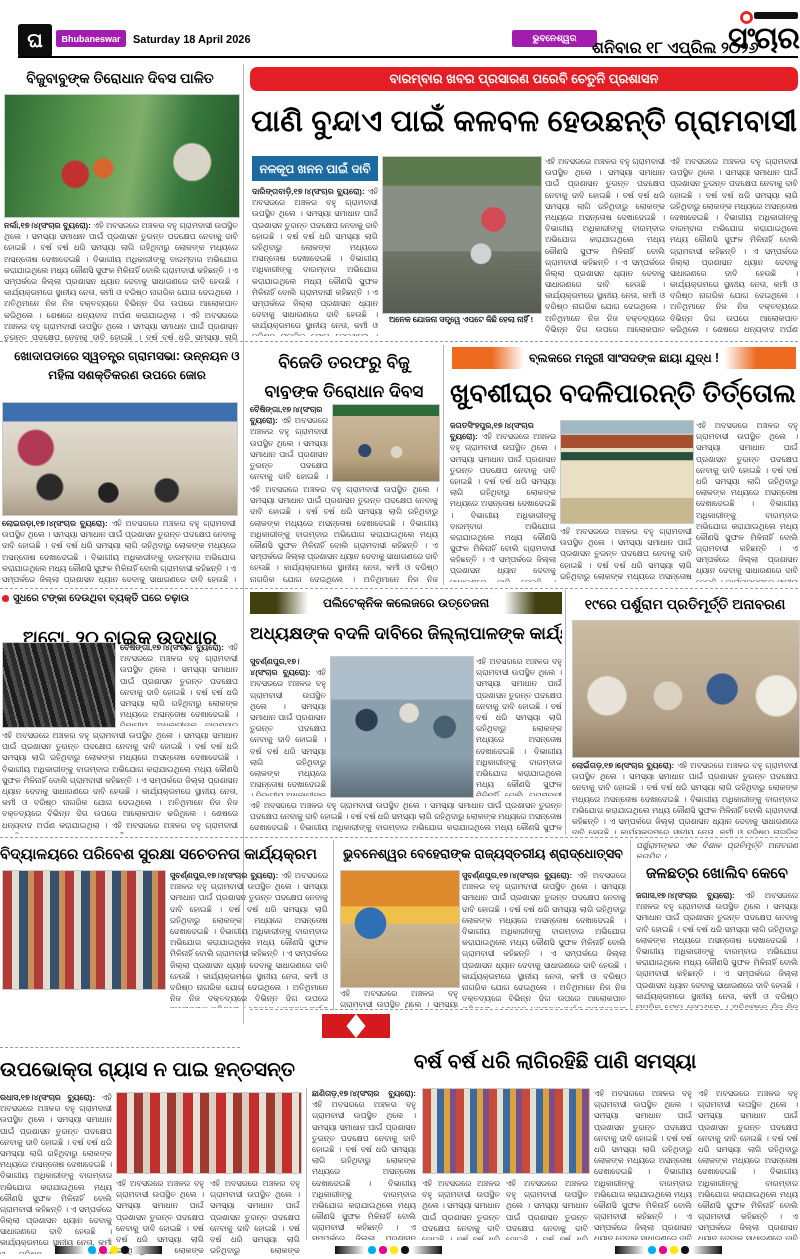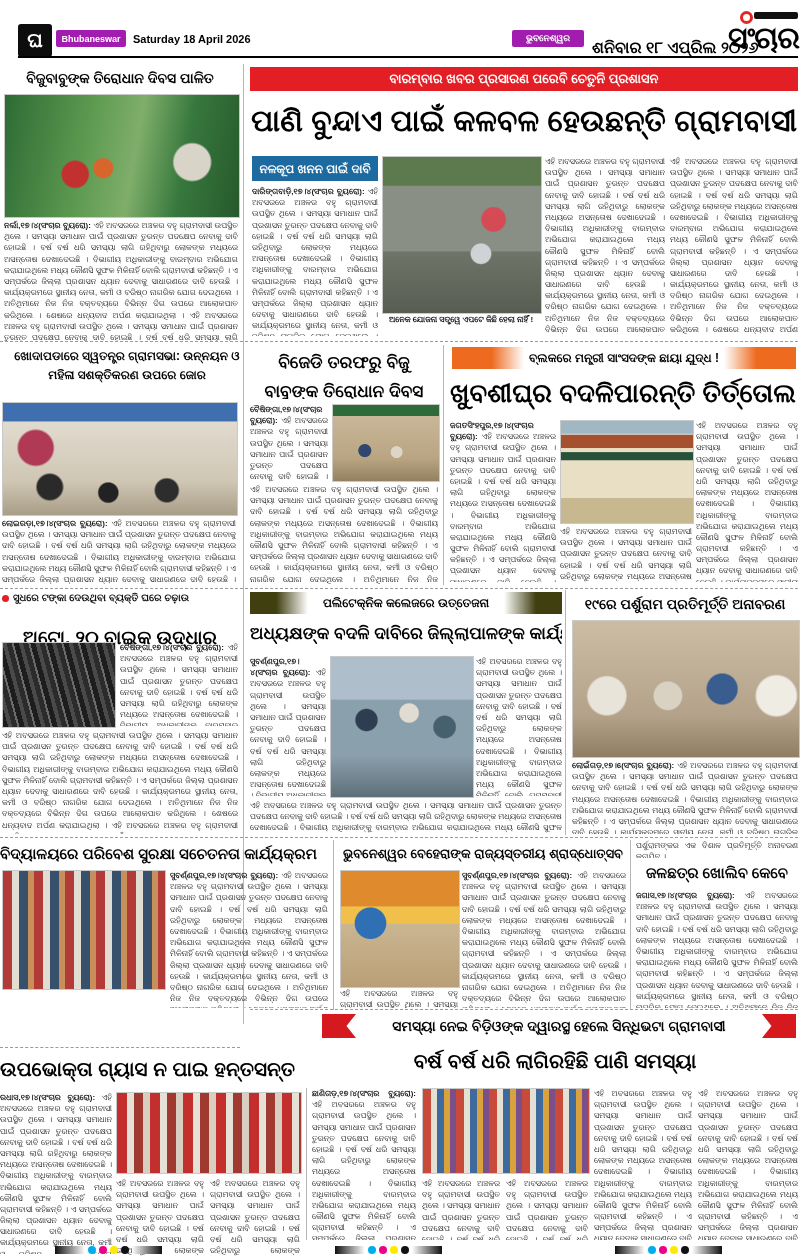--- a/index.html
+++ b/index.html
@@ -113,21 +113,21 @@
 <div id="page">
 
   <div class="abs logo-box" style="left:18px;top:24px;width:34px;height:33px;font-size:20px;">
     <span>ଘ</span>
   </div>
   <div class="abs pill" style="left:56px;top:30px;width:70px;height:17px;font-size:9px;">
     <span>Bhubaneswar</span>
   </div>
   <div class="abs hdr-date" style="left:133px;top:33px;font-size:11px;">Saturday 18 April 2026</div>
 
-  <div class="abs pill" style="left:512px;top:30px;width:72px;height:17px;font-size:9px;">
+  <div class="abs pill" style="left:512px;top:30px;width:85px;height:17px;font-size:9px;">
     <span>ଭୁବନେଶ୍ୱର</span>
   </div>
   <div class="abs hdr-date" style="left:592px;top:39px;font-size:16px;">ଶନିବାର ୧୮ ଏପ୍ରିଲ ୨୦୨୬</div>
 
   <div class="abs" style="left:728px;top:11px;width:70px;height:50px;">
     <div class="abs mast-bar" style="right:0;top:1px;width:44px;height:7px;"></div>
     <div class="abs mast-dot" style="left:12px;top:0;"></div>
     <div class="abs masthead nowrap" style="left:0;top:10px;font-size:30px;">ସଂଚାର</div>
   </div>
   <div class="abs hdr-rule" style="left:18px;top:56px;width:780px;height:2px;"></div>
@@ -147,21 +147,21 @@
   <section>
     <div class="abs h center nowrap" style="left:2px;top:66px;width:236px;height:24px;font-size:14px;line-height:24px;">ବିଜୁବାବୁଙ୍କ ତିରୋଧାନ ଦିବସ ପାଳିତ</div>
     <div class="abs ph ph-event" style="left:4px;top:94px;width:234px;height:122px;"></div>
     <div class="abs bt" style="left:4px;top:220px;width:234px;height:121px;">
       <b>ନର୍ଲା,୧୭।୪(ସଂଚାର ବ୍ୟୁରୋ):</b>
       <span>ଏହି ଅବସରରେ ଅଞ୍ଚଳର ବହୁ ଗ୍ରାମବାସୀ ଉପସ୍ଥିତ ଥିଲେ । ସମସ୍ୟା ସମାଧାନ ପାଇଁ ପ୍ରଶାସନ ତୁରନ୍ତ ପଦକ୍ଷେପ ନେବାକୁ ଦାବି ହୋଇଛି । ବର୍ଷ ବର୍ଷ ଧରି ସମସ୍ୟା ଲାଗି ରହିଥିବାରୁ ଲୋକଙ୍କ ମଧ୍ୟରେ ଅସନ୍ତୋଷ ଦେଖାଦେଇଛି । ବିଭାଗୀୟ ଅଧିକାରୀଙ୍କୁ ବାରମ୍ବାର ଅଭିଯୋଗ କରାଯାଇଥିଲେ ମଧ୍ୟ କୌଣସି ସୁଫଳ ମିଳିନାହିଁ ବୋଲି ଗ୍ରାମବାସୀ କହିଛନ୍ତି । ଏ ସମ୍ପର୍କରେ ଜିଲ୍ଲା ପ୍ରଶାସନ ଧ୍ୟାନ ଦେବାକୁ ସାଧାରଣରେ ଦାବି ହେଉଛି । କାର୍ଯ୍ୟକ୍ରମରେ ସ୍ଥାନୀୟ ନେତା, କର୍ମୀ ଓ ବରିଷ୍ଠ ନାଗରିକ ଯୋଗ ଦେଇଥିଲେ । ଅତିଥିମାନେ ନିଜ ନିଜ ବକ୍ତବ୍ୟରେ ବିଭିନ୍ନ ଦିଗ ଉପରେ ଆଲୋକପାତ କରିଥିଲେ । ଶେଷରେ ଧନ୍ୟବାଦ ଅର୍ପଣ କରାଯାଇଥିଲା । ଏହି ଅବସରରେ ଅଞ୍ଚଳର ବହୁ ଗ୍ରାମବାସୀ ଉପସ୍ଥିତ ଥିଲେ । ସମସ୍ୟା ସମାଧାନ ପାଇଁ ପ୍ରଶାସନ ତୁରନ୍ତ ପଦକ୍ଷେପ ନେବାକୁ ଦାବି ହୋଇଛି । ବର୍ଷ ବର୍ଷ ଧରି ସମସ୍ୟା ଲାଗି ରହିଥିବାରୁ ଲୋକଙ୍କ ମଧ୍ୟରେ ଅସନ୍ତୋଷ ଦେଖାଦେଇଛି । ବିଭାଗୀୟ ଅଧିକାରୀଙ୍କୁ ବାରମ୍ବାର ଅଭିଯୋଗ କରାଯାଇଥିଲେ ମଧ୍ୟ କୌଣସି ସୁଫଳ ମିଳିନାହିଁ ବୋଲି ଗ୍ରାମବାସୀ କହିଛନ୍ତି ।</span>
     </div>
   </section>
 
   <section>
-    <div class="abs kicker-red" style="left:250px;top:67px;width:548px;height:24px;font-size:13px;">
+    <div class="abs kicker-red" style="left:250px;top:67px;width:548px;height:24px;font-size:13px;border-radius:7px;">
       <span>ବାରମ୍ବାର ଖବର ପ୍ରସାରଣ ପରେବି ଚେତୁନି ପ୍ରଶାସନ</span>
     </div>
     <div class="abs h center nowrap" style="left:250px;top:95px;width:548px;height:52px;font-size:30px;line-height:52px;">ପାଣି ବୁନ୍ଦାଏ ପାଇଁ କଳବଳ ହେଉଛନ୍ତି ଗ୍ରାମବାସୀ</div>
     <div class="abs subhead-blue" style="left:252px;top:156px;width:126px;height:25px;font-size:12px;">ନଳକୂପ ଖନନ ପାଇଁ ଦାବି</div>
     <div class="abs bt" style="left:252px;top:186px;width:126px;height:150px;">
       <b>ଦାରିଙ୍ଗବାଡ଼ି,୧୭।୪(ସଂଚାର ବ୍ୟୁରୋ):</b>
       <span>ଏହି ଅବସରରେ ଅଞ୍ଚଳର ବହୁ ଗ୍ରାମବାସୀ ଉପସ୍ଥିତ ଥିଲେ । ସମସ୍ୟା ସମାଧାନ ପାଇଁ ପ୍ରଶାସନ ତୁରନ୍ତ ପଦକ୍ଷେପ ନେବାକୁ ଦାବି ହୋଇଛି । ବର୍ଷ ବର୍ଷ ଧରି ସମସ୍ୟା ଲାଗି ରହିଥିବାରୁ ଲୋକଙ୍କ ମଧ୍ୟରେ ଅସନ୍ତୋଷ ଦେଖାଦେଇଛି । ବିଭାଗୀୟ ଅଧିକାରୀଙ୍କୁ ବାରମ୍ବାର ଅଭିଯୋଗ କରାଯାଇଥିଲେ ମଧ୍ୟ କୌଣସି ସୁଫଳ ମିଳିନାହିଁ ବୋଲି ଗ୍ରାମବାସୀ କହିଛନ୍ତି । ଏ ସମ୍ପର୍କରେ ଜିଲ୍ଲା ପ୍ରଶାସନ ଧ୍ୟାନ ଦେବାକୁ ସାଧାରଣରେ ଦାବି ହେଉଛି । କାର୍ଯ୍ୟକ୍ରମରେ ସ୍ଥାନୀୟ ନେତା, କର୍ମୀ ଓ ବରିଷ୍ଠ ନାଗରିକ ଯୋଗ ଦେଇଥିଲେ । ଅତିଥିମାନେ ନିଜ ନିଜ ବକ୍ତବ୍ୟରେ ବିଭିନ୍ନ ଦିଗ ଉପରେ ଆଲୋକପାତ କରିଥିଲେ । ଶେଷରେ ଧନ୍ୟବାଦ ଅର୍ପଣ କରାଯାଇଥିଲା । ଏହି ଅବସରରେ ଅଞ୍ଚଳର ବହୁ ଗ୍ରାମବାସୀ ଉପସ୍ଥିତ ଥିଲେ । ସମସ୍ୟା ସମାଧାନ ପାଇଁ ପ୍ରଶାସନ ତୁରନ୍ତ ପଦକ୍ଷେପ ନେବାକୁ ଦାବି ହୋଇଛି । ବର୍ଷ ବର୍ଷ ଧରି ସମସ୍ୟା ଲାଗି ରହିଥିବାରୁ ଲୋକଙ୍କ ମଧ୍ୟରେ ଅସନ୍ତୋଷ ଦେଖାଦେଇଛି । ବିଭାଗୀୟ ଅଧିକାରୀଙ୍କୁ ବାରମ୍ବାର ଅଭିଯୋଗ କରାଯାଇଥିଲେ ମଧ୍ୟ କୌଣସି ସୁଫଳ ମିଳିନାହିଁ ବୋଲି ଗ୍ରାମବାସୀ କହିଛନ୍ତି ।</span>
     </div>
     <div class="abs ph ph-water" style="left:382px;top:156px;width:158px;height:156px;"></div>
     <div class="abs cap" style="left:382px;top:315px;width:158px;height:22px;">ଅନେକ ଯୋଜନା ସତ୍ତ୍ୱେ ଏପଟେ କିଛି ହେଲା ନାହିଁ !</div>
@@ -273,21 +273,21 @@
     <div class="abs bt" style="left:462px;top:870px;width:164px;height:138px;">
       <b>ସୁବର୍ଣ୍ଣପୁର,୧୭।୪(ସଂଚାର ବ୍ୟୁରୋ):</b>
       <span>ଏହି ଅବସରରେ ଅଞ୍ଚଳର ବହୁ ଗ୍ରାମବାସୀ ଉପସ୍ଥିତ ଥିଲେ । ସମସ୍ୟା ସମାଧାନ ପାଇଁ ପ୍ରଶାସନ ତୁରନ୍ତ ପଦକ୍ଷେପ ନେବାକୁ ଦାବି ହୋଇଛି । ବର୍ଷ ବର୍ଷ ଧରି ସମସ୍ୟା ଲାଗି ରହିଥିବାରୁ ଲୋକଙ୍କ ମଧ୍ୟରେ ଅସନ୍ତୋଷ ଦେଖାଦେଇଛି । ବିଭାଗୀୟ ଅଧିକାରୀଙ୍କୁ ବାରମ୍ବାର ଅଭିଯୋଗ କରାଯାଇଥିଲେ ମଧ୍ୟ କୌଣସି ସୁଫଳ ମିଳିନାହିଁ ବୋଲି ଗ୍ରାମବାସୀ କହିଛନ୍ତି । ଏ ସମ୍ପର୍କରେ ଜିଲ୍ଲା ପ୍ରଶାସନ ଧ୍ୟାନ ଦେବାକୁ ସାଧାରଣରେ ଦାବି ହେଉଛି । କାର୍ଯ୍ୟକ୍ରମରେ ସ୍ଥାନୀୟ ନେତା, କର୍ମୀ ଓ ବରିଷ୍ଠ ନାଗରିକ ଯୋଗ ଦେଇଥିଲେ । ଅତିଥିମାନେ ନିଜ ନିଜ ବକ୍ତବ୍ୟରେ ବିଭିନ୍ନ ଦିଗ ଉପରେ ଆଲୋକପାତ କରିଥିଲେ । ଶେଷରେ ଧନ୍ୟବାଦ ଅର୍ପଣ କରାଯାଇଥିଲା । ଏହି ଅବସରରେ ଅଞ୍ଚଳର ବହୁ ଗ୍ରାମବାସୀ ଉପସ୍ଥିତ ଥିଲେ । ସମସ୍ୟା ସମାଧାନ ପାଇଁ ପ୍ରଶାସନ ତୁରନ୍ତ ପଦକ୍ଷେପ ନେବାକୁ ଦାବି ହୋଇଛି । ବର୍ଷ ବର୍ଷ ଧରି ସମସ୍ୟା ଲାଗି ରହିଥିବାରୁ ଲୋକଙ୍କ ମଧ୍ୟରେ ଅସନ୍ତୋଷ ଦେଖାଦେଇଛି । ବିଭାଗୀୟ ଅଧିକାରୀଙ୍କୁ ବାରମ୍ବାର ଅଭିଯୋଗ କରାଯାଇଥିଲେ ମଧ୍ୟ କୌଣସି ସୁଫଳ ମିଳିନାହିଁ ବୋଲି ଗ୍ରାମବାସୀ କହିଛନ୍ତି ।</span>
     </div>
     <div class="abs bt" style="left:340px;top:988px;width:118px;height:20px;">
       <span>ଏହି ଅବସରରେ ଅଞ୍ଚଳର ବହୁ ଗ୍ରାମବାସୀ ଉପସ୍ଥିତ ଥିଲେ । ସମସ୍ୟା ସମାଧାନ ପାଇଁ ପ୍ରଶାସନ ତୁରନ୍ତ ପଦକ୍ଷେପ ନେବାକୁ ଦାବି ହୋଇଛି । ବର୍ଷ ବର୍ଷ ଧରି ସମସ୍ୟା ଲାଗି ରହିଥିବାରୁ ଲୋକଙ୍କ ମଧ୍ୟରେ ଅସନ୍ତୋଷ ଦେଖାଦେଇଛି । ବିଭାଗୀୟ ଅଧିକାରୀଙ୍କୁ ବାରମ୍ବାର ଅଭିଯୋଗ କରାଯାଇଥିଲେ ମଧ୍ୟ କୌଣସି ସୁଫଳ ମିଳିନାହିଁ ବୋଲି ଗ୍ରାମବାସୀ କହିଛନ୍ତି । ଏ ସମ୍ପର୍କରେ ଜିଲ୍ଲା ପ୍ରଶାସନ ଧ୍ୟାନ ଦେବାକୁ ସାଧାରଣରେ ଦାବି ହେଉଛି । କାର୍ଯ୍ୟକ୍ରମରେ ସ୍ଥାନୀୟ ନେତା, କର୍ମୀ ଓ ବରିଷ୍ଠ ନାଗରିକ ଯୋଗ ଦେଇଥିଲେ । ଅତିଥିମାନେ ନିଜ ନିଜ ବକ୍ତବ୍ୟରେ ବିଭିନ୍ନ ଦିଗ ଉପରେ ଆଲୋକପାତ କରିଥିଲେ । ଶେଷରେ ଧନ୍ୟବାଦ ଅର୍ପଣ କରାଯାଇଥିଲା । ଏହି ଅବସରରେ ଅଞ୍ଚଳର ବହୁ ଗ୍ରାମବାସୀ ଉପସ୍ଥିତ ଥିଲେ । ସମସ୍ୟା ସମାଧାନ ପାଇଁ ପ୍ରଶାସନ ତୁରନ୍ତ ପଦକ୍ଷେପ ନେବାକୁ ଦାବି ହୋଇଛି । ବର୍ଷ ବର୍ଷ ଧରି ସମସ୍ୟା ଲାଗି ରହିଥିବାରୁ ଲୋକଙ୍କ ମଧ୍ୟରେ ଅସନ୍ତୋଷ ଦେଖାଦେଇଛି । ବିଭାଗୀୟ ଅଧିକାରୀଙ୍କୁ ବାରମ୍ବାର ଅଭିଯୋଗ କରାଯାଇଥିଲେ ମଧ୍ୟ କୌଣସି ସୁଫଳ ମିଳିନାହିଁ ବୋଲି ଗ୍ରାମବାସୀ କହିଛନ୍ତି ।</span>
     </div>
   </section>
 
   <section>
-    <div class="abs bt" style="left:636px;top:840px;width:162px;height:18px;">ପର୍ଶୁରାମଙ୍କର ଏକ ବିଶାଳ ପ୍ରତିମୂର୍ତ୍ତି ଅନାବରଣ କରାଯିବ ।</div>
+    <div class="abs bt" style="left:636px;top:840px;width:162px;height:18px;font-style:italic;">ପର୍ଶୁରାମଙ୍କର ଏକ ବିଶାଳ ପ୍ରତିମୂର୍ତ୍ତି ଅନାବରଣ କରାଯିବ ।</div>
     <div class="abs h center nowrap" style="left:636px;top:860px;width:162px;height:26px;font-size:15px;line-height:26px;font-family:Liberation Serif, serif;">ଜଳଛତ୍ର ଖୋଲିବ କେବେ</div>
     <div class="abs bt" style="left:636px;top:890px;width:162px;height:118px;">
       <b>ଜଗାସ,୧୭।୪(ସଂଚାର ବ୍ୟୁରୋ):</b>
       <span>ଏହି ଅବସରରେ ଅଞ୍ଚଳର ବହୁ ଗ୍ରାମବାସୀ ଉପସ୍ଥିତ ଥିଲେ । ସମସ୍ୟା ସମାଧାନ ପାଇଁ ପ୍ରଶାସନ ତୁରନ୍ତ ପଦକ୍ଷେପ ନେବାକୁ ଦାବି ହୋଇଛି । ବର୍ଷ ବର୍ଷ ଧରି ସମସ୍ୟା ଲାଗି ରହିଥିବାରୁ ଲୋକଙ୍କ ମଧ୍ୟରେ ଅସନ୍ତୋଷ ଦେଖାଦେଇଛି । ବିଭାଗୀୟ ଅଧିକାରୀଙ୍କୁ ବାରମ୍ବାର ଅଭିଯୋଗ କରାଯାଇଥିଲେ ମଧ୍ୟ କୌଣସି ସୁଫଳ ମିଳିନାହିଁ ବୋଲି ଗ୍ରାମବାସୀ କହିଛନ୍ତି । ଏ ସମ୍ପର୍କରେ ଜିଲ୍ଲା ପ୍ରଶାସନ ଧ୍ୟାନ ଦେବାକୁ ସାଧାରଣରେ ଦାବି ହେଉଛି । କାର୍ଯ୍ୟକ୍ରମରେ ସ୍ଥାନୀୟ ନେତା, କର୍ମୀ ଓ ବରିଷ୍ଠ ନାଗରିକ ଯୋଗ ଦେଇଥିଲେ । ଅତିଥିମାନେ ନିଜ ନିଜ ବକ୍ତବ୍ୟରେ ବିଭିନ୍ନ ଦିଗ ଉପରେ ଆଲୋକପାତ କରିଥିଲେ । ଶେଷରେ ଧନ୍ୟବାଦ ଅର୍ପଣ କରାଯାଇଥିଲା । ଏହି ଅବସରରେ ଅଞ୍ଚଳର ବହୁ ଗ୍ରାମବାସୀ ଉପସ୍ଥିତ ଥିଲେ । ସମସ୍ୟା ସମାଧାନ ପାଇଁ ପ୍ରଶାସନ ତୁରନ୍ତ ପଦକ୍ଷେପ ନେବାକୁ ଦାବି ହୋଇଛି । ବର୍ଷ ବର୍ଷ ଧରି ସମସ୍ୟା ଲାଗି ରହିଥିବାରୁ ଲୋକଙ୍କ ମଧ୍ୟରେ ଅସନ୍ତୋଷ ଦେଖାଦେଇଛି । ବିଭାଗୀୟ ଅଧିକାରୀଙ୍କୁ ବାରମ୍ବାର ଅଭିଯୋଗ କରାଯାଇଥିଲେ ମଧ୍ୟ କୌଣସି ସୁଫଳ ମିଳିନାହିଁ ବୋଲି ଗ୍ରାମବାସୀ କହିଛନ୍ତି ।</span>
     </div>
   </section>
 
   <section>
     <div class="abs h nowrap" style="left:0;top:1052px;width:302px;height:34px;font-size:20px;line-height:34px;">ଉପଭୋକ୍ତା ଗ୍ୟାସ ନ ପାଇ ହନ୍ତସନ୍ତ</div>
     <div class="abs bt" style="left:0;top:1092px;width:112px;height:162px;">
@@ -299,21 +299,20 @@
       <span>ଏହି ଅବସରରେ ଅଞ୍ଚଳର ବହୁ ଗ୍ରାମବାସୀ ଉପସ୍ଥିତ ଥିଲେ । ସମସ୍ୟା ସମାଧାନ ପାଇଁ ପ୍ରଶାସନ ତୁରନ୍ତ ପଦକ୍ଷେପ ନେବାକୁ ଦାବି ହୋଇଛି । ବର୍ଷ ବର୍ଷ ଧରି ସମସ୍ୟା ଲାଗି ରହିଥିବାରୁ ଲୋକଙ୍କ ମଧ୍ୟରେ ଅସନ୍ତୋଷ ଦେଖାଦେଇଛି । ବିଭାଗୀୟ ଅଧିକାରୀଙ୍କୁ ବାରମ୍ବାର ଅଭିଯୋଗ କରାଯାଇଥିଲେ ମଧ୍ୟ କୌଣସି ସୁଫଳ ମିଳିନାହିଁ ବୋଲି ଗ୍ରାମବାସୀ କହିଛନ୍ତି । ଏ ସମ୍ପର୍କରେ ଜିଲ୍ଲା ପ୍ରଶାସନ ଧ୍ୟାନ ଦେବାକୁ ସାଧାରଣରେ ଦାବି ହେଉଛି । କାର୍ଯ୍ୟକ୍ରମରେ ସ୍ଥାନୀୟ ନେତା, କର୍ମୀ ଓ ବରିଷ୍ଠ ନାଗରିକ ଯୋଗ ଦେଇଥିଲେ । ଅତିଥିମାନେ ନିଜ ନିଜ ବକ୍ତବ୍ୟରେ ବିଭିନ୍ନ ଦିଗ ଉପରେ ଆଲୋକପାତ କରିଥିଲେ । ଶେଷରେ ଧନ୍ୟବାଦ ଅର୍ପଣ କରାଯାଇଥିଲା । ଏହି ଅବସରରେ ଅଞ୍ଚଳର ବହୁ ଗ୍ରାମବାସୀ ଉପସ୍ଥିତ ଥିଲେ । ସମସ୍ୟା ସମାଧାନ ପାଇଁ ପ୍ରଶାସନ ତୁରନ୍ତ ପଦକ୍ଷେପ ନେବାକୁ ଦାବି ହୋଇଛି । ବର୍ଷ ବର୍ଷ ଧରି ସମସ୍ୟା ଲାଗି ରହିଥିବାରୁ ଲୋକଙ୍କ ମଧ୍ୟରେ ଅସନ୍ତୋଷ ଦେଖାଦେଇଛି । ବିଭାଗୀୟ ଅଧିକାରୀଙ୍କୁ ବାରମ୍ବାର ଅଭିଯୋଗ କରାଯାଇଥିଲେ ମଧ୍ୟ କୌଣସି ସୁଫଳ ମିଳିନାହିଁ ବୋଲି ଗ୍ରାମବାସୀ କହିଛନ୍ତି ।</span>
     </div>
     <div class="abs bt" style="left:210px;top:1178px;width:90px;height:78px;">
       <span>ଏହି ଅବସରରେ ଅଞ୍ଚଳର ବହୁ ଗ୍ରାମବାସୀ ଉପସ୍ଥିତ ଥିଲେ । ସମସ୍ୟା ସମାଧାନ ପାଇଁ ପ୍ରଶାସନ ତୁରନ୍ତ ପଦକ୍ଷେପ ନେବାକୁ ଦାବି ହୋଇଛି । ବର୍ଷ ବର୍ଷ ଧରି ସମସ୍ୟା ଲାଗି ରହିଥିବାରୁ ଲୋକଙ୍କ ମଧ୍ୟରେ ଅସନ୍ତୋଷ ଦେଖାଦେଇଛି । ବିଭାଗୀୟ ଅଧିକାରୀଙ୍କୁ ବାରମ୍ବାର ଅଭିଯୋଗ କରାଯାଇଥିଲେ ମଧ୍ୟ କୌଣସି ସୁଫଳ ମିଳିନାହିଁ ବୋଲି ଗ୍ରାମବାସୀ କହିଛନ୍ତି । ଏ ସମ୍ପର୍କରେ ଜିଲ୍ଲା ପ୍ରଶାସନ ଧ୍ୟାନ ଦେବାକୁ ସାଧାରଣରେ ଦାବି ହେଉଛି । କାର୍ଯ୍ୟକ୍ରମରେ ସ୍ଥାନୀୟ ନେତା, କର୍ମୀ ଓ ବରିଷ୍ଠ ନାଗରିକ ଯୋଗ ଦେଇଥିଲେ । ଅତିଥିମାନେ ନିଜ ନିଜ ବକ୍ତବ୍ୟରେ ବିଭିନ୍ନ ଦିଗ ଉପରେ ଆଲୋକପାତ କରିଥିଲେ । ଶେଷରେ ଧନ୍ୟବାଦ ଅର୍ପଣ କରାଯାଇଥିଲା । ଏହି ଅବସରରେ ଅଞ୍ଚଳର ବହୁ ଗ୍ରାମବାସୀ ଉପସ୍ଥିତ ଥିଲେ । ସମସ୍ୟା ସମାଧାନ ପାଇଁ ପ୍ରଶାସନ ତୁରନ୍ତ ପଦକ୍ଷେପ ନେବାକୁ ଦାବି ହୋଇଛି । ବର୍ଷ ବର୍ଷ ଧରି ସମସ୍ୟା ଲାଗି ରହିଥିବାରୁ ଲୋକଙ୍କ ମଧ୍ୟରେ ଅସନ୍ତୋଷ ଦେଖାଦେଇଛି । ବିଭାଗୀୟ ଅଧିକାରୀଙ୍କୁ ବାରମ୍ବାର ଅଭିଯୋଗ କରାଯାଇଥିଲେ ମଧ୍ୟ କୌଣସି ସୁଫଳ ମିଳିନାହିଁ ବୋଲି ଗ୍ରାମବାସୀ କହିଛନ୍ତି ।</span>
     </div>
   </section>
 
   <section>
     <div class="abs kbar" style="left:322px;top:1014px;width:474px;height:24px;font-size:14px;">
       <div class="kblock red-l" style="width:34px;"></div>
-      <div class="ktext">ସମସ୍ୟା ନେଇ ବିଡ଼ିଓଙ୍କ ଦ୍ୱାରସ୍ଥ ହେଲେ ସିନ୍ଧିଭଟା ଗ୍ରାମବାସୀ</div>
       <div class="kblock red-r" style="width:34px;"></div>
     </div>
     <div class="abs h center nowrap" style="left:312px;top:1040px;width:486px;height:42px;font-size:20px;line-height:42px;">ବର୍ଷ ବର୍ଷ ଧରି ଲାଗିରହିଛି ପାଣି ସମସ୍ୟା</div>
     <div class="abs bt" style="left:312px;top:1088px;width:104px;height:152px;">
       <b>ଛାଣିଗଡ଼,୧୭।୪(ସଂଚାର ବ୍ୟୁରୋ):</b>
       <span>ଏହି ଅବସରରେ ଅଞ୍ଚଳର ବହୁ ଗ୍ରାମବାସୀ ଉପସ୍ଥିତ ଥିଲେ । ସମସ୍ୟା ସମାଧାନ ପାଇଁ ପ୍ରଶାସନ ତୁରନ୍ତ ପଦକ୍ଷେପ ନେବାକୁ ଦାବି ହୋଇଛି । ବର୍ଷ ବର୍ଷ ଧରି ସମସ୍ୟା ଲାଗି ରହିଥିବାରୁ ଲୋକଙ୍କ ମଧ୍ୟରେ ଅସନ୍ତୋଷ ଦେଖାଦେଇଛି । ବିଭାଗୀୟ ଅଧିକାରୀଙ୍କୁ ବାରମ୍ବାର ଅଭିଯୋଗ କରାଯାଇଥିଲେ ମଧ୍ୟ କୌଣସି ସୁଫଳ ମିଳିନାହିଁ ବୋଲି ଗ୍ରାମବାସୀ କହିଛନ୍ତି । ଏ ସମ୍ପର୍କରେ ଜିଲ୍ଲା ପ୍ରଶାସନ ଧ୍ୟାନ ଦେବାକୁ ସାଧାରଣରେ ଦାବି ହେଉଛି । କାର୍ଯ୍ୟକ୍ରମରେ ସ୍ଥାନୀୟ ନେତା, କର୍ମୀ ଓ ବରିଷ୍ଠ ନାଗରିକ ଯୋଗ ଦେଇଥିଲେ । ଅତିଥିମାନେ ନିଜ ନିଜ ବକ୍ତବ୍ୟରେ ବିଭିନ୍ନ ଦିଗ ଉପରେ ଆଲୋକପାତ କରିଥିଲେ । ଶେଷରେ ଧନ୍ୟବାଦ ଅର୍ପଣ କରାଯାଇଥିଲା । ଏହି ଅବସରରେ ଅଞ୍ଚଳର ବହୁ ଗ୍ରାମବାସୀ ଉପସ୍ଥିତ ଥିଲେ । ସମସ୍ୟା ସମାଧାନ ପାଇଁ ପ୍ରଶାସନ ତୁରନ୍ତ ପଦକ୍ଷେପ ନେବାକୁ ଦାବି ହୋଇଛି । ବର୍ଷ ବର୍ଷ ଧରି ସମସ୍ୟା ଲାଗି ରହିଥିବାରୁ ଲୋକଙ୍କ ମଧ୍ୟରେ ଅସନ୍ତୋଷ ଦେଖାଦେଇଛି । ବିଭାଗୀୟ ଅଧିକାରୀଙ୍କୁ ବାରମ୍ବାର ଅଭିଯୋଗ କରାଯାଇଥିଲେ ମଧ୍ୟ କୌଣସି ସୁଫଳ ମିଳିନାହିଁ ବୋଲି ଗ୍ରାମବାସୀ କହିଛନ୍ତି ।</span>
     </div>
     <div class="abs ph ph-queue" style="left:422px;top:1088px;width:166px;height:84px;"></div>
     <div class="abs bt" style="left:422px;top:1178px;width:78px;height:62px;">
       <span>ଏହି ଅବସରରେ ଅଞ୍ଚଳର ବହୁ ଗ୍ରାମବାସୀ ଉପସ୍ଥିତ ଥିଲେ । ସମସ୍ୟା ସମାଧାନ ପାଇଁ ପ୍ରଶାସନ ତୁରନ୍ତ ପଦକ୍ଷେପ ନେବାକୁ ଦାବି ହୋଇଛି । ବର୍ଷ ବର୍ଷ ଧରି ସମସ୍ୟା ଲାଗି ରହିଥିବାରୁ ଲୋକଙ୍କ ମଧ୍ୟରେ ଅସନ୍ତୋଷ ଦେଖାଦେଇଛି । ବିଭାଗୀୟ ଅଧିକାରୀଙ୍କୁ ବାରମ୍ବାର ଅଭିଯୋଗ କରାଯାଇଥିଲେ ମଧ୍ୟ କୌଣସି ସୁଫଳ ମିଳିନାହିଁ ବୋଲି ଗ୍ରାମବାସୀ କହିଛନ୍ତି । ଏ ସମ୍ପର୍କରେ ଜିଲ୍ଲା ପ୍ରଶାସନ ଧ୍ୟାନ ଦେବାକୁ ସାଧାରଣରେ ଦାବି ହେଉଛି । କାର୍ଯ୍ୟକ୍ରମରେ ସ୍ଥାନୀୟ ନେତା, କର୍ମୀ ଓ ବରିଷ୍ଠ ନାଗରିକ ଯୋଗ ଦେଇଥିଲେ । ଅତିଥିମାନେ ନିଜ ନିଜ ବକ୍ତବ୍ୟରେ ବିଭିନ୍ନ ଦିଗ ଉପରେ ଆଲୋକପାତ କରିଥିଲେ । ଶେଷରେ ଧନ୍ୟବାଦ ଅର୍ପଣ କରାଯାଇଥିଲା । ଏହି ଅବସରରେ ଅଞ୍ଚଳର ବହୁ ଗ୍ରାମବାସୀ ଉପସ୍ଥିତ ଥିଲେ । ସମସ୍ୟା ସମାଧାନ ପାଇଁ ପ୍ରଶାସନ ତୁରନ୍ତ ପଦକ୍ଷେପ ନେବାକୁ ଦାବି ହୋଇଛି । ବର୍ଷ ବର୍ଷ ଧରି ସମସ୍ୟା ଲାଗି ରହିଥିବାରୁ ଲୋକଙ୍କ ମଧ୍ୟରେ ଅସନ୍ତୋଷ ଦେଖାଦେଇଛି । ବିଭାଗୀୟ ଅଧିକାରୀଙ୍କୁ ବାରମ୍ବାର ଅଭିଯୋଗ କରାଯାଇଥିଲେ ମଧ୍ୟ କୌଣସି ସୁଫଳ ମିଳିନାହିଁ ବୋଲି ଗ୍ରାମବାସୀ କହିଛନ୍ତି ।</span>

